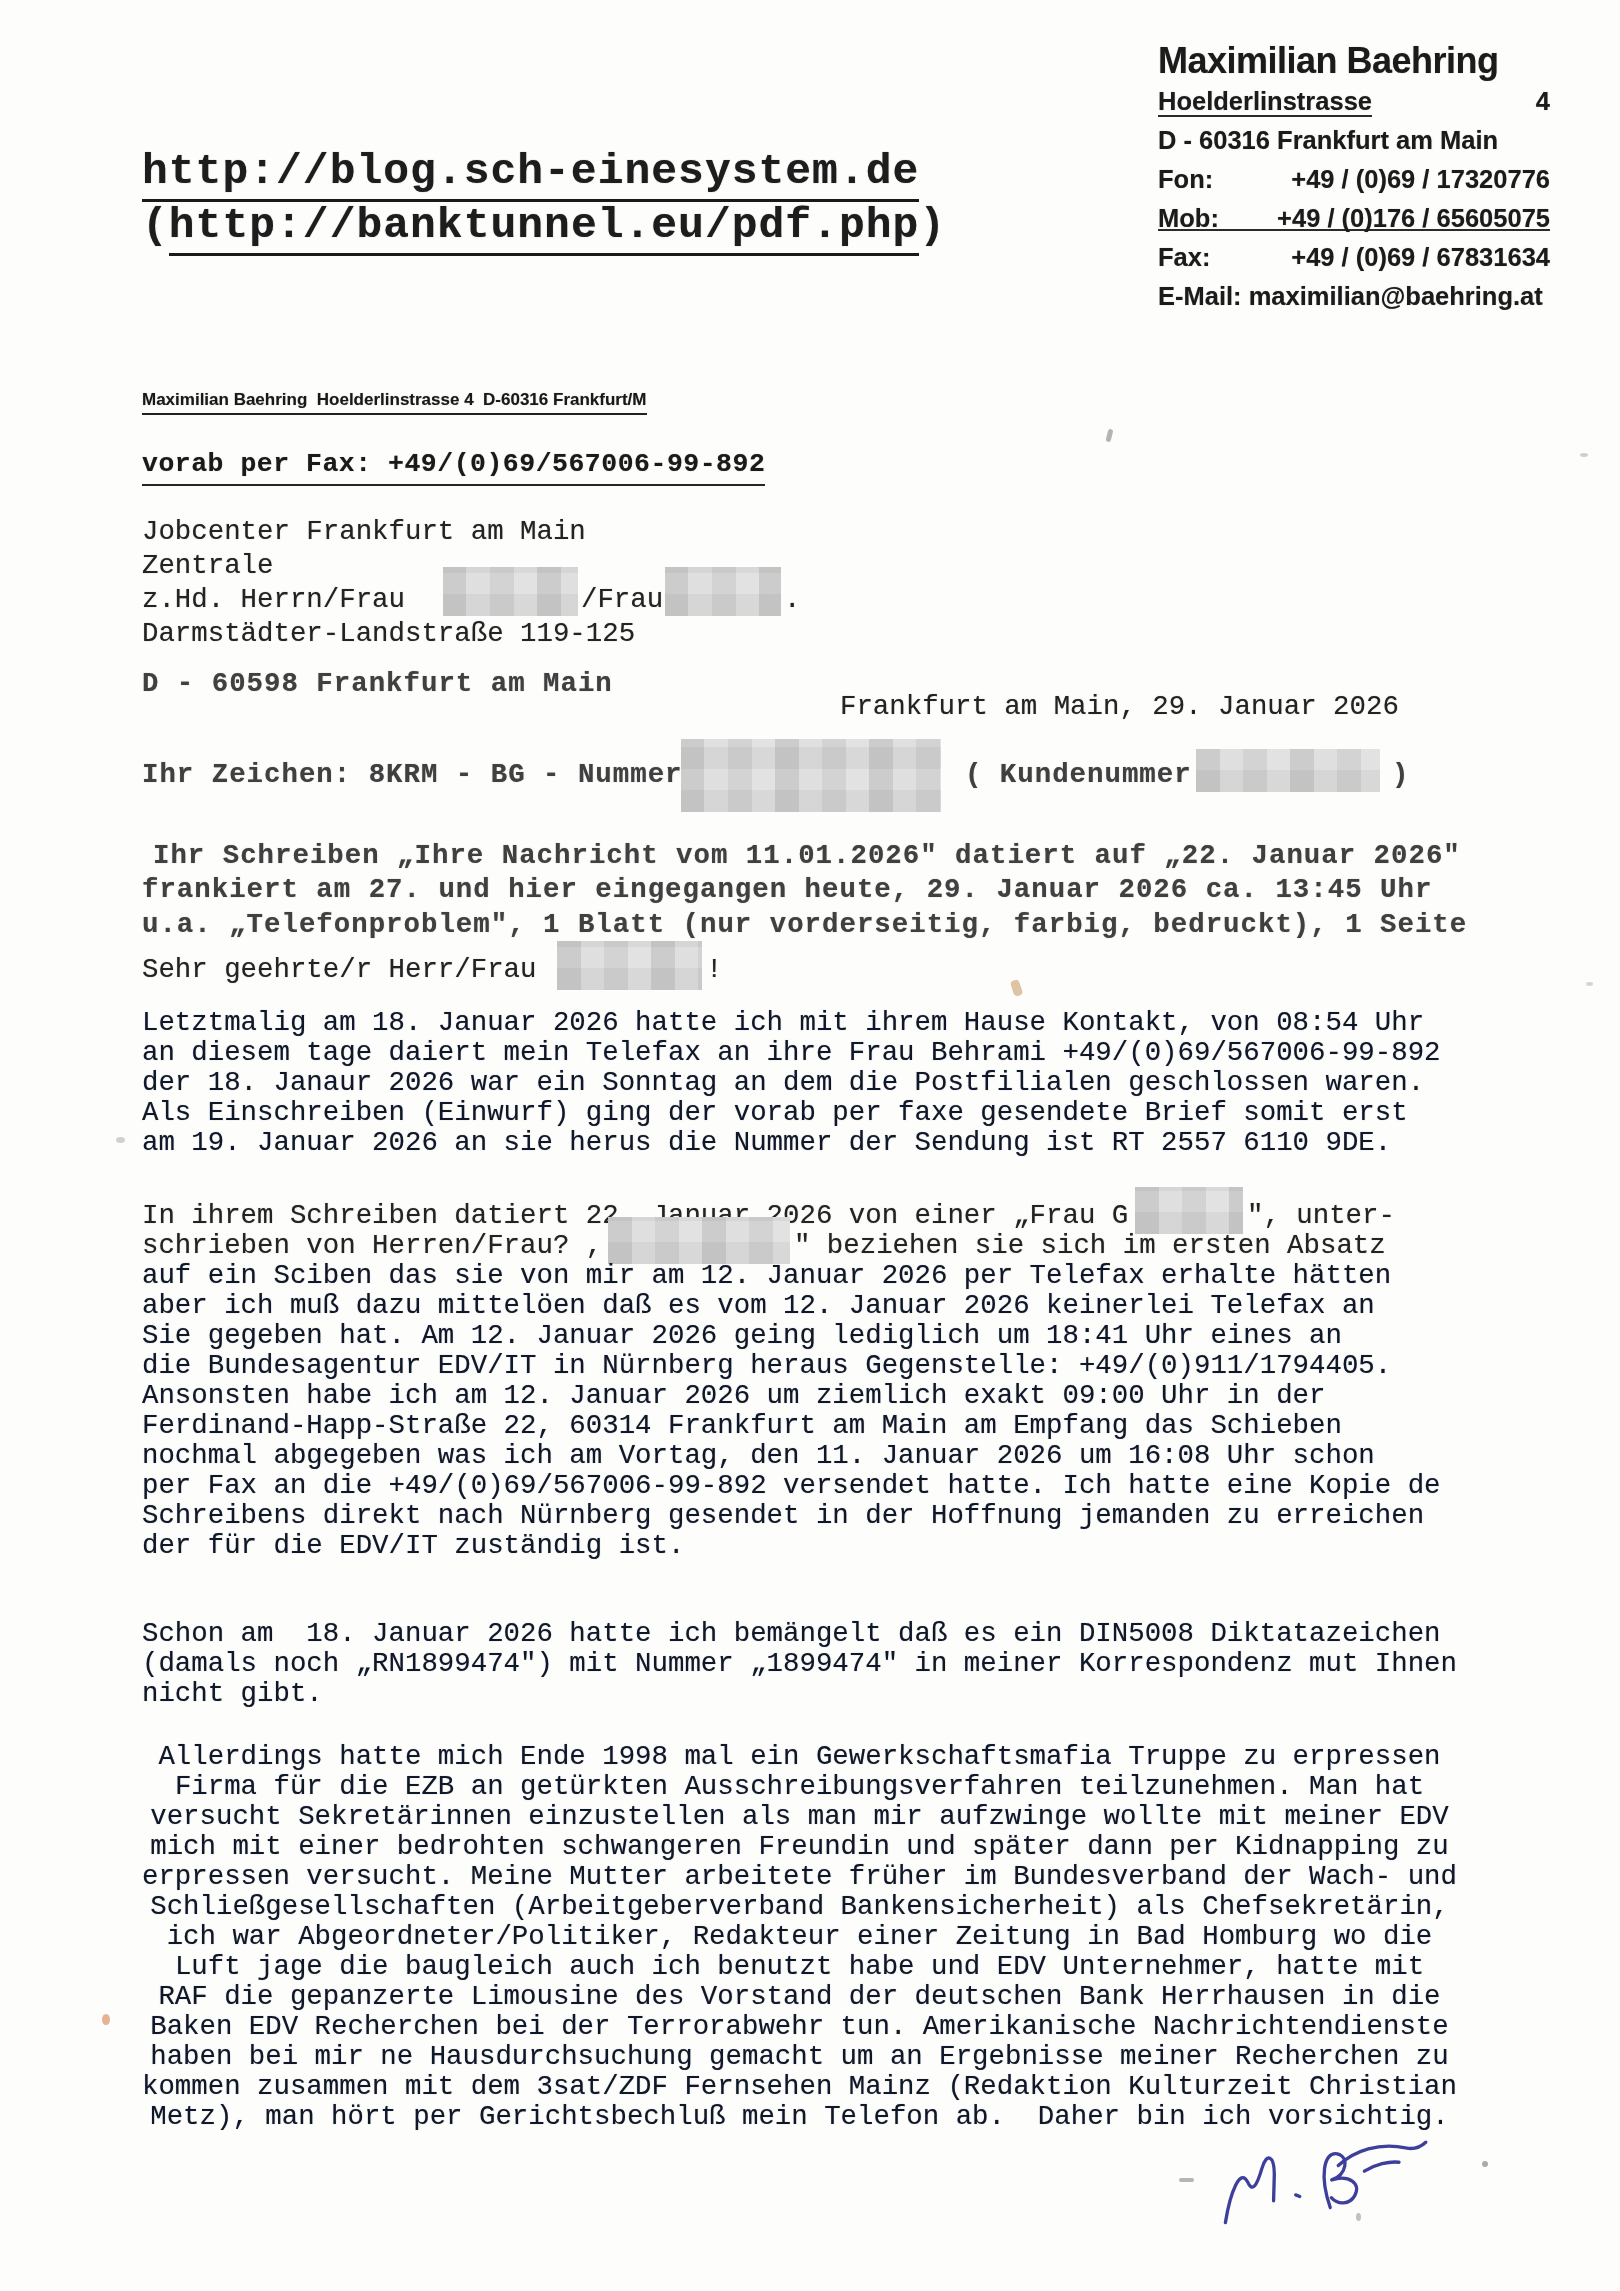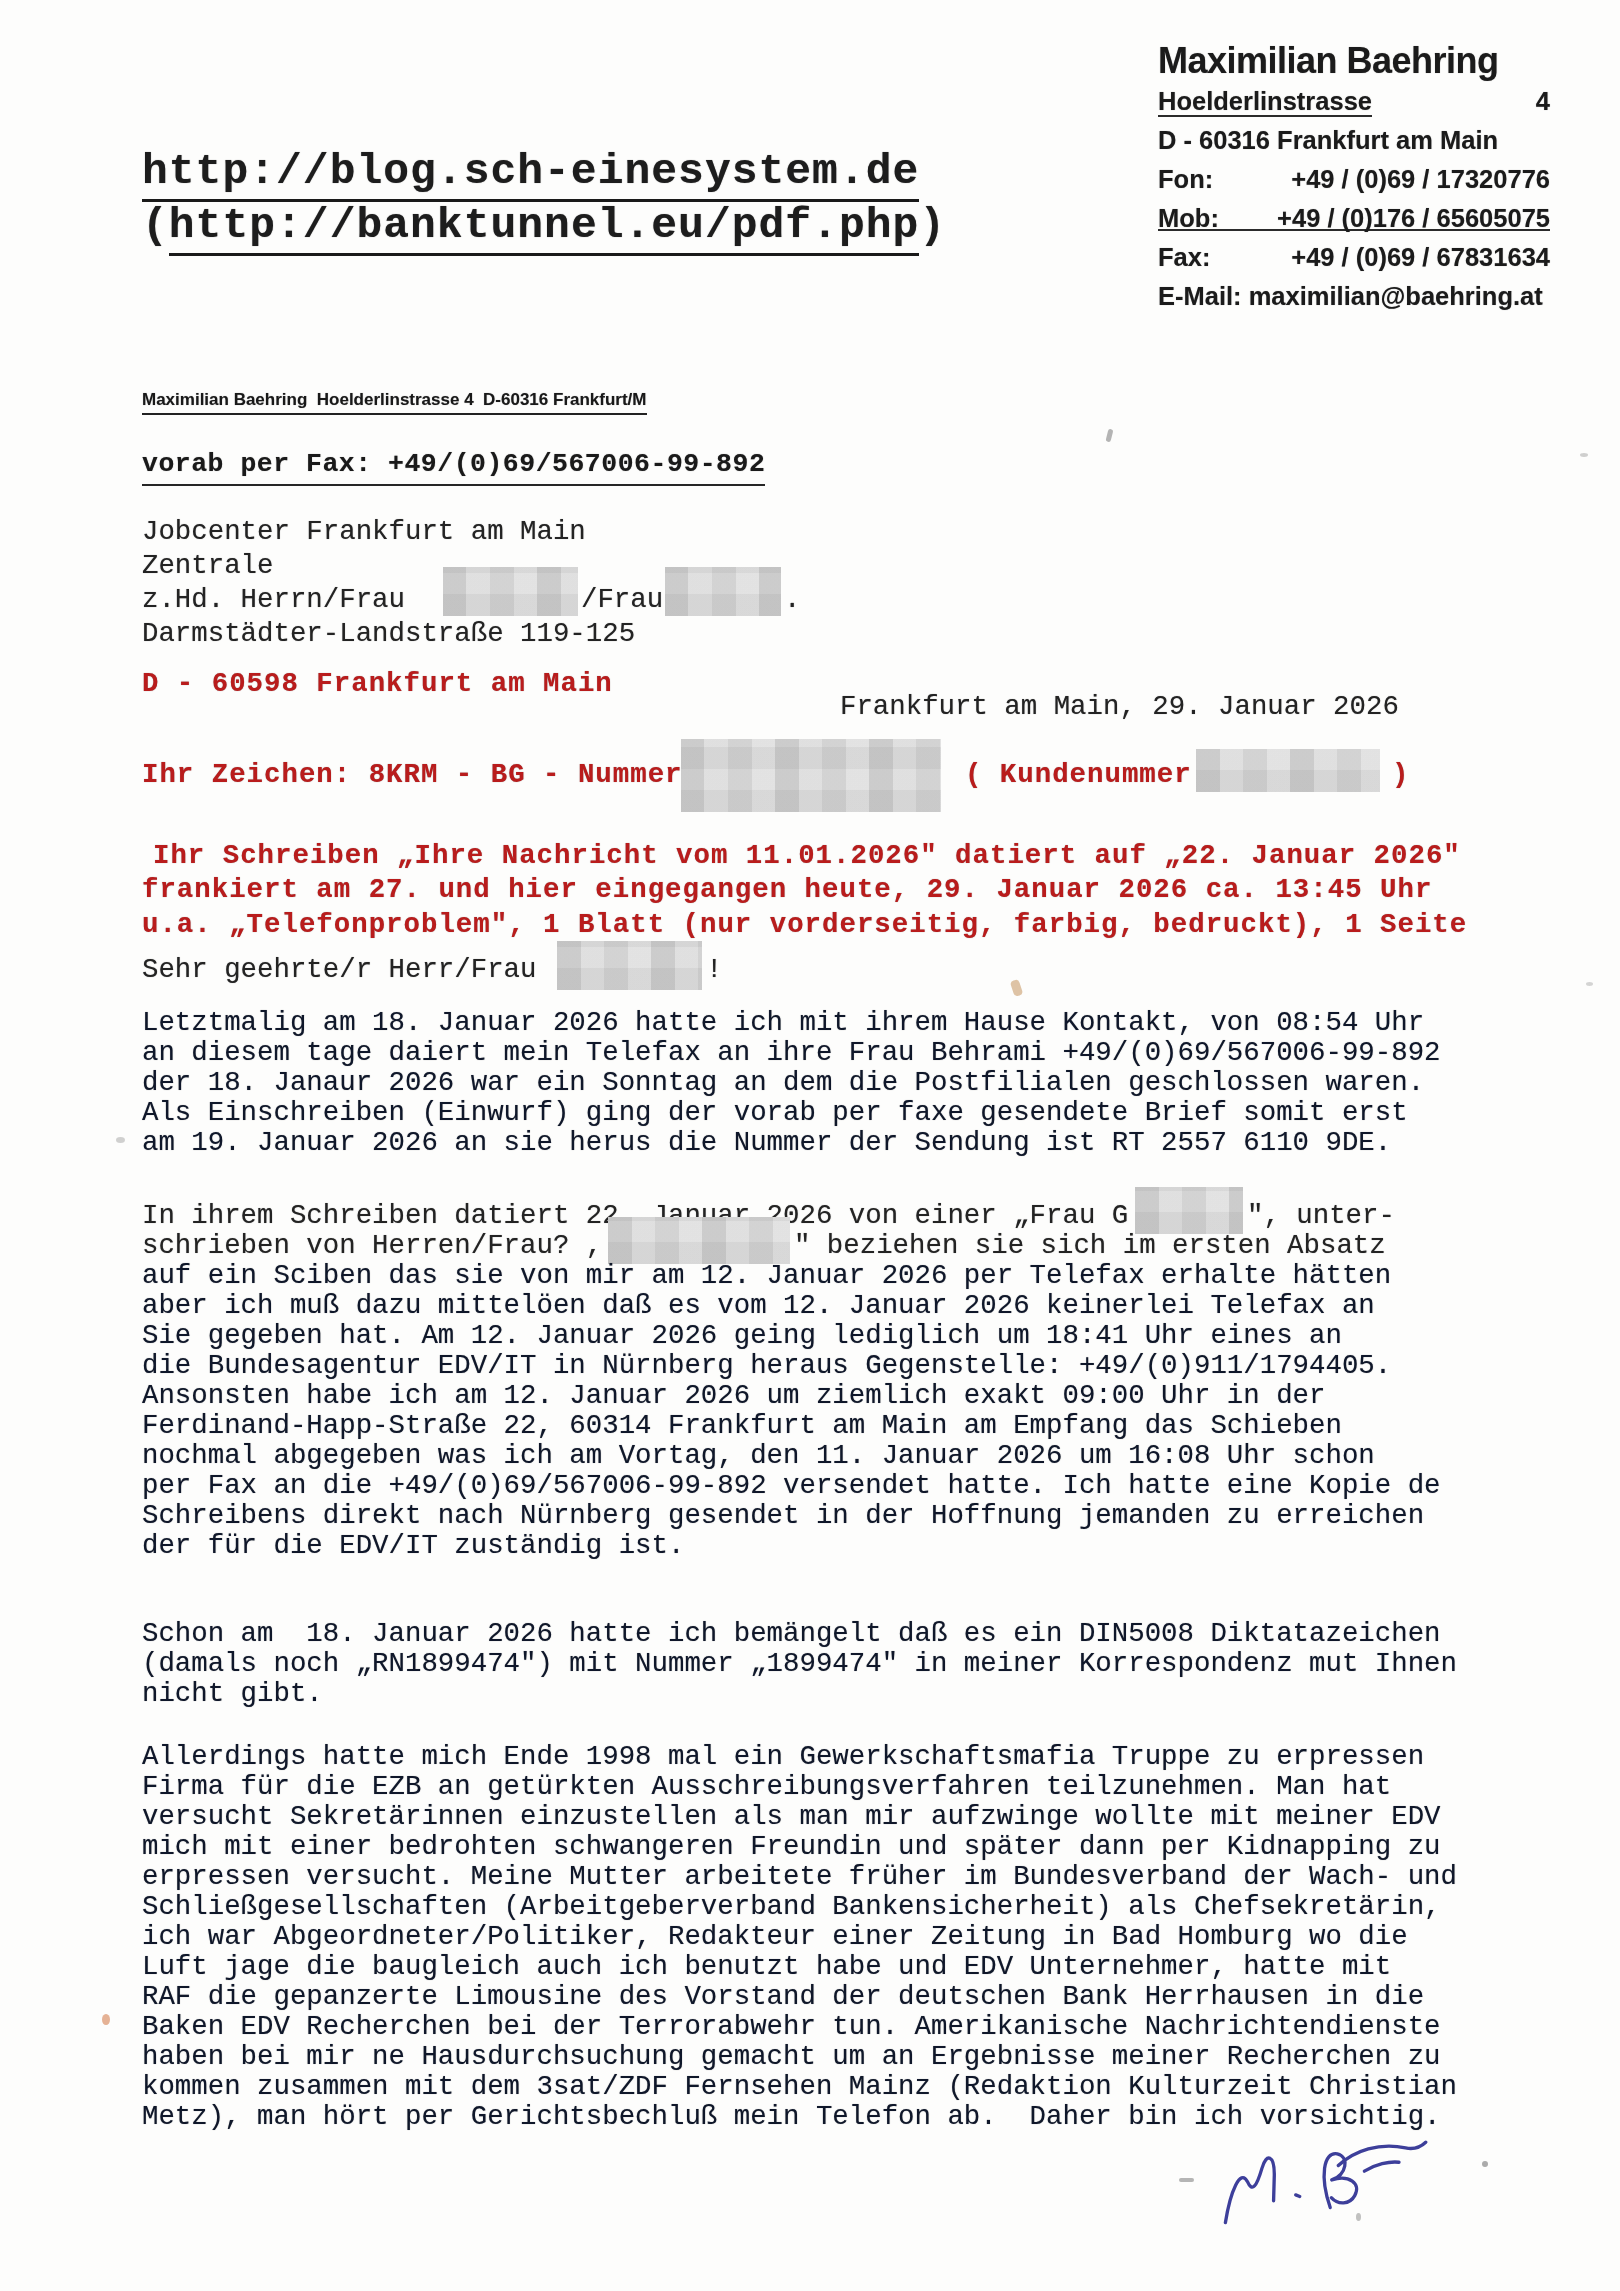--- a/index.html
+++ b/index.html
@@ -8,21 +8,21 @@
     background:#fdfdfc;overflow:hidden;
     font-family:"Liberation Mono",monospace;
   }
   
   .mono{
     position:absolute;white-space:pre;
     font-family:"Liberation Mono","DejaVu Sans Mono",monospace;
     font-size:27.4px;line-height:30px;color:#232323;
     text-shadow:0 0 1px rgba(40,40,40,.45);
   }
-  .monoB{font-weight:bold;letter-spacing:1px;color:#b91c1c;}
+  .monoB{font-weight:bold;letter-spacing:1px;color:#404040;}
   .para{position:absolute;}
   .para .bl{height:30px;white-space:pre;
     font-family:"Liberation Mono","DejaVu Sans Mono",monospace;
     font-size:27.4px;line-height:30px;color:#0f172a;
     text-shadow:0 0 1px rgba(40,40,40,.45);}
   
   .urlline{
     position:absolute;white-space:pre;
     font-family:"Liberation Mono","DejaVu Sans Mono",monospace;
     font-weight:bold;font-size:43px;letter-spacing:1px;color:#1d1d1d;
@@ -153,21 +153,21 @@
     <div class="bl">Schreibens direkt nach Nürnberg gesendet in der Hoffnung jemanden zu erreichen</div>
     <div class="bl">der für die EDV/IT zuständig ist.</div>
   </div>
 
   <div class="para" style="left:142px;top:1619px;">
     <div class="bl">Schon am  18. Januar 2026 hatte ich bemängelt daß es ein DIN5008 Diktatazeichen</div>
     <div class="bl">(damals noch „RN1899474") mit Nummer „1899474" in meiner Korrespondenz mut Ihnen</div>
     <div class="bl">nicht gibt.</div>
   </div>
 
-  <div class="para" style="left:142px;top:1742px;">
+  <div class="para" style="left:142px;top:1742px;text-align:center;">
     <div class="bl">Allerdings hatte mich Ende 1998 mal ein Gewerkschaftsmafia Truppe zu erpressen</div>
     <div class="bl">Firma für die EZB an getürkten Ausschreibungsverfahren teilzunehmen. Man hat</div>
     <div class="bl">versucht Sekretärinnen einzustellen als man mir aufzwinge wollte mit meiner EDV</div>
     <div class="bl">mich mit einer bedrohten schwangeren Freundin und später dann per Kidnapping zu</div>
     <div class="bl">erpressen versucht. Meine Mutter arbeitete früher im Bundesverband der Wach- und</div>
     <div class="bl">Schließgesellschaften (Arbeitgeberverband Bankensicherheit) als Chefsekretärin,</div>
     <div class="bl">ich war Abgeordneter/Politiker, Redakteur einer Zeitung in Bad Homburg wo die</div>
     <div class="bl">Luft jage die baugleich auch ich benutzt habe und EDV Unternehmer, hatte mit</div>
     <div class="bl">RAF die gepanzerte Limousine des Vorstand der deutschen Bank Herrhausen in die</div>
     <div class="bl">Baken EDV Recherchen bei der Terrorabwehr tun. Amerikanische Nachrichtendienste</div>

